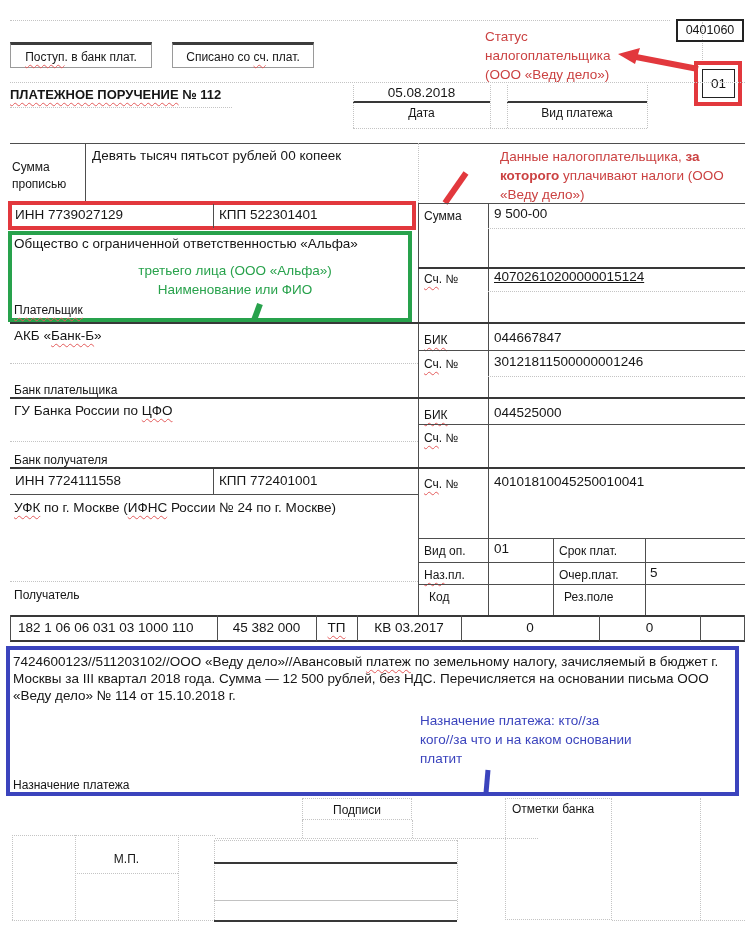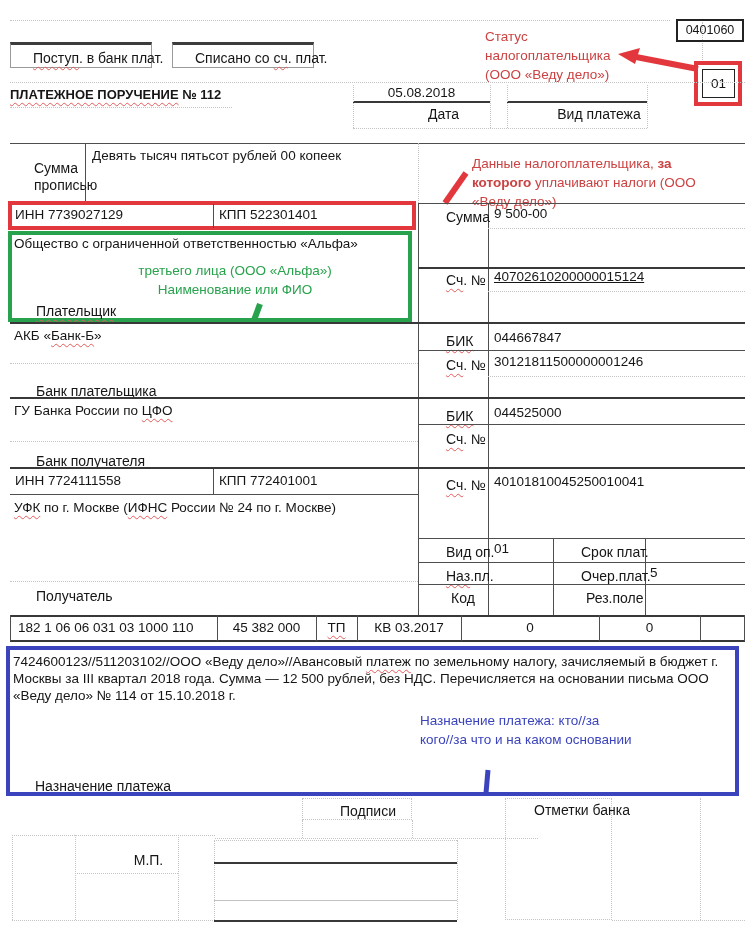--- a/index.html
+++ b/index.html
@@ -4,21 +4,21 @@
 <style>
   html,body{margin:0;padding:0;background:#ffffff;}
   #page{position:relative;width:750px;height:930px;background:#fff;
         font-family:"Liberation Sans",sans-serif;color:#161616;overflow:hidden;}
   .ln{position:absolute;background:#4e4e4e;}
   .ln2{position:absolute;background:#383838;}
   .lt{position:absolute;background:#c2c2c2;}
   .dt{position:absolute;}
   .dt.h{border-top:1px dotted #c4c4c4;}
   .dt.v{border-left:1px dotted #c4c4c4;}
-  .lbl{position:absolute;font-size:14px;white-space:nowrap;margin-left:22px;}
+  .lbl{position:absolute;font-size:12px;white-space:nowrap;}
   .val{position:absolute;font-size:13.5px;white-space:nowrap;}
   .c{text-align:center;}
   .box{position:absolute;box-sizing:border-box;background:transparent;}
   .note{position:absolute;font-size:13.5px;line-height:19px;}
   .red-t{color:var(--c-red-text);}
   .green-t{color:var(--c-green);}
   .blue-t{color:var(--c-blue);}
   .wv{text-decoration:underline;text-decoration-style:wavy;
       text-decoration-color:#e35b5b;text-decoration-thickness:1px;text-underline-offset:3px;}
   svg.mark{position:absolute;overflow:visible;}
@@ -73,21 +73,21 @@
   <div class="dt v" style="left:647px;top:85px;height:43px;"></div>
   <div class="dt h" style="left:353px;top:128px;width:294px;"></div>
 
   <div class="ln" style="left:10px;top:143px;width:735px;height:1px;"></div>
   <div class="ln" style="left:85px;top:143px;width:1px;height:60px;"></div>
   <div class="dt v" style="left:418px;top:143px;height:60px;"></div>
   <div class="lbl" style="left:12px;top:160px;">Сумма</div>
   <div class="lbl" style="left:12px;top:177px;">прописью</div>
   <div class="val" style="left:92px;top:148px;">Девять тысяч пятьсот рублей 00 копеек</div>
 
-  <div class="note red-t" style="left:472px;top:147px;width:240px;white-space:normal;margin-top:7px;">
+  <div class="note red-t" style="left:500px;top:147px;width:240px;white-space:normal;">
     <span>Данные налогоплательщика, </span><span class="b">за которого</span><span> уплачивают налоги (ООО «Веду дело»)</span>
   </div>
   <svg class="mark" style="left:438px;top:168px;" width="34" height="38">
     <path d="M7,35 L28,5" class="red-stroke" stroke-width="6" fill="none" style="stroke: rgb(226, 56, 61);"></path>
   </svg>
 
   <div class="ln" style="left:418px;top:203px;width:327px;height:1px;"></div>
   <div class="box" style="left:8px;top:201px;width:408px;height:29px;border:4px solid var(--c-red-box);"></div>
   <div class="ln" style="left:213px;top:204px;width:1px;height:24px;"></div>
   <div class="val" style="left:15px;top:207px;">ИНН 7739027129</div>
@@ -177,20 +177,21 @@
   <div class="val c spellcheck" style="left:316px;top:620px;width:41px;"><span class="wv">ТП</span></div>
   <div class="val c" style="left:357px;top:620px;width:104px;">КВ 03.2017</div>
   <div class="val c" style="left:461px;top:620px;width:138px;">0</div>
   <div class="val c" style="left:599px;top:620px;width:101px;">0</div>
 
   <div class="box" style="left:6px;top:646px;width:733px;height:150px;border:4px solid var(--c-blue);"></div>
   <div class="val spellcheck" style="left:13px;top:653px;width:722px;white-space:normal;line-height:17px;">7424600123//511203102//ООО «Веду дело»//Авансовый <span class="wv">платеж</span> по земельному налогу, зачисляемый в бюджет г. Москвы за III квартал 2018 года. Сумма — 12 500 рублей, без НДС. Перечисляется на основании письма ООО «Веду дело» № 114 от 15.10.2018 г.</div>
   <div class="note blue-t" style="left:420px;top:711px;">
     <div>Назначение платежа: кто//за</div>
     <div>кого//за что и на каком основании</div>
+    <div>платит</div>
   </div>
   <svg class="mark" style="left:480px;top:768px;" width="14" height="28">
     <path d="M8,2 L6,25" class="blue-stroke" stroke-width="5" fill="none" style="stroke: rgb(59, 68, 189);"></path>
   </svg>
   <div class="lbl" style="left:13px;top:778px;">Назначение платежа</div>
 
   <div class="box" style="left:302px;top:798px;width:110px;height:22px;border:1px dotted #c4c4c4;">
     <div class="lbl c" style="left:0;right:0;top:4px;">Подписи</div>
   </div>
   <div class="dt v" style="left:302px;top:820px;height:18px;"></div>

